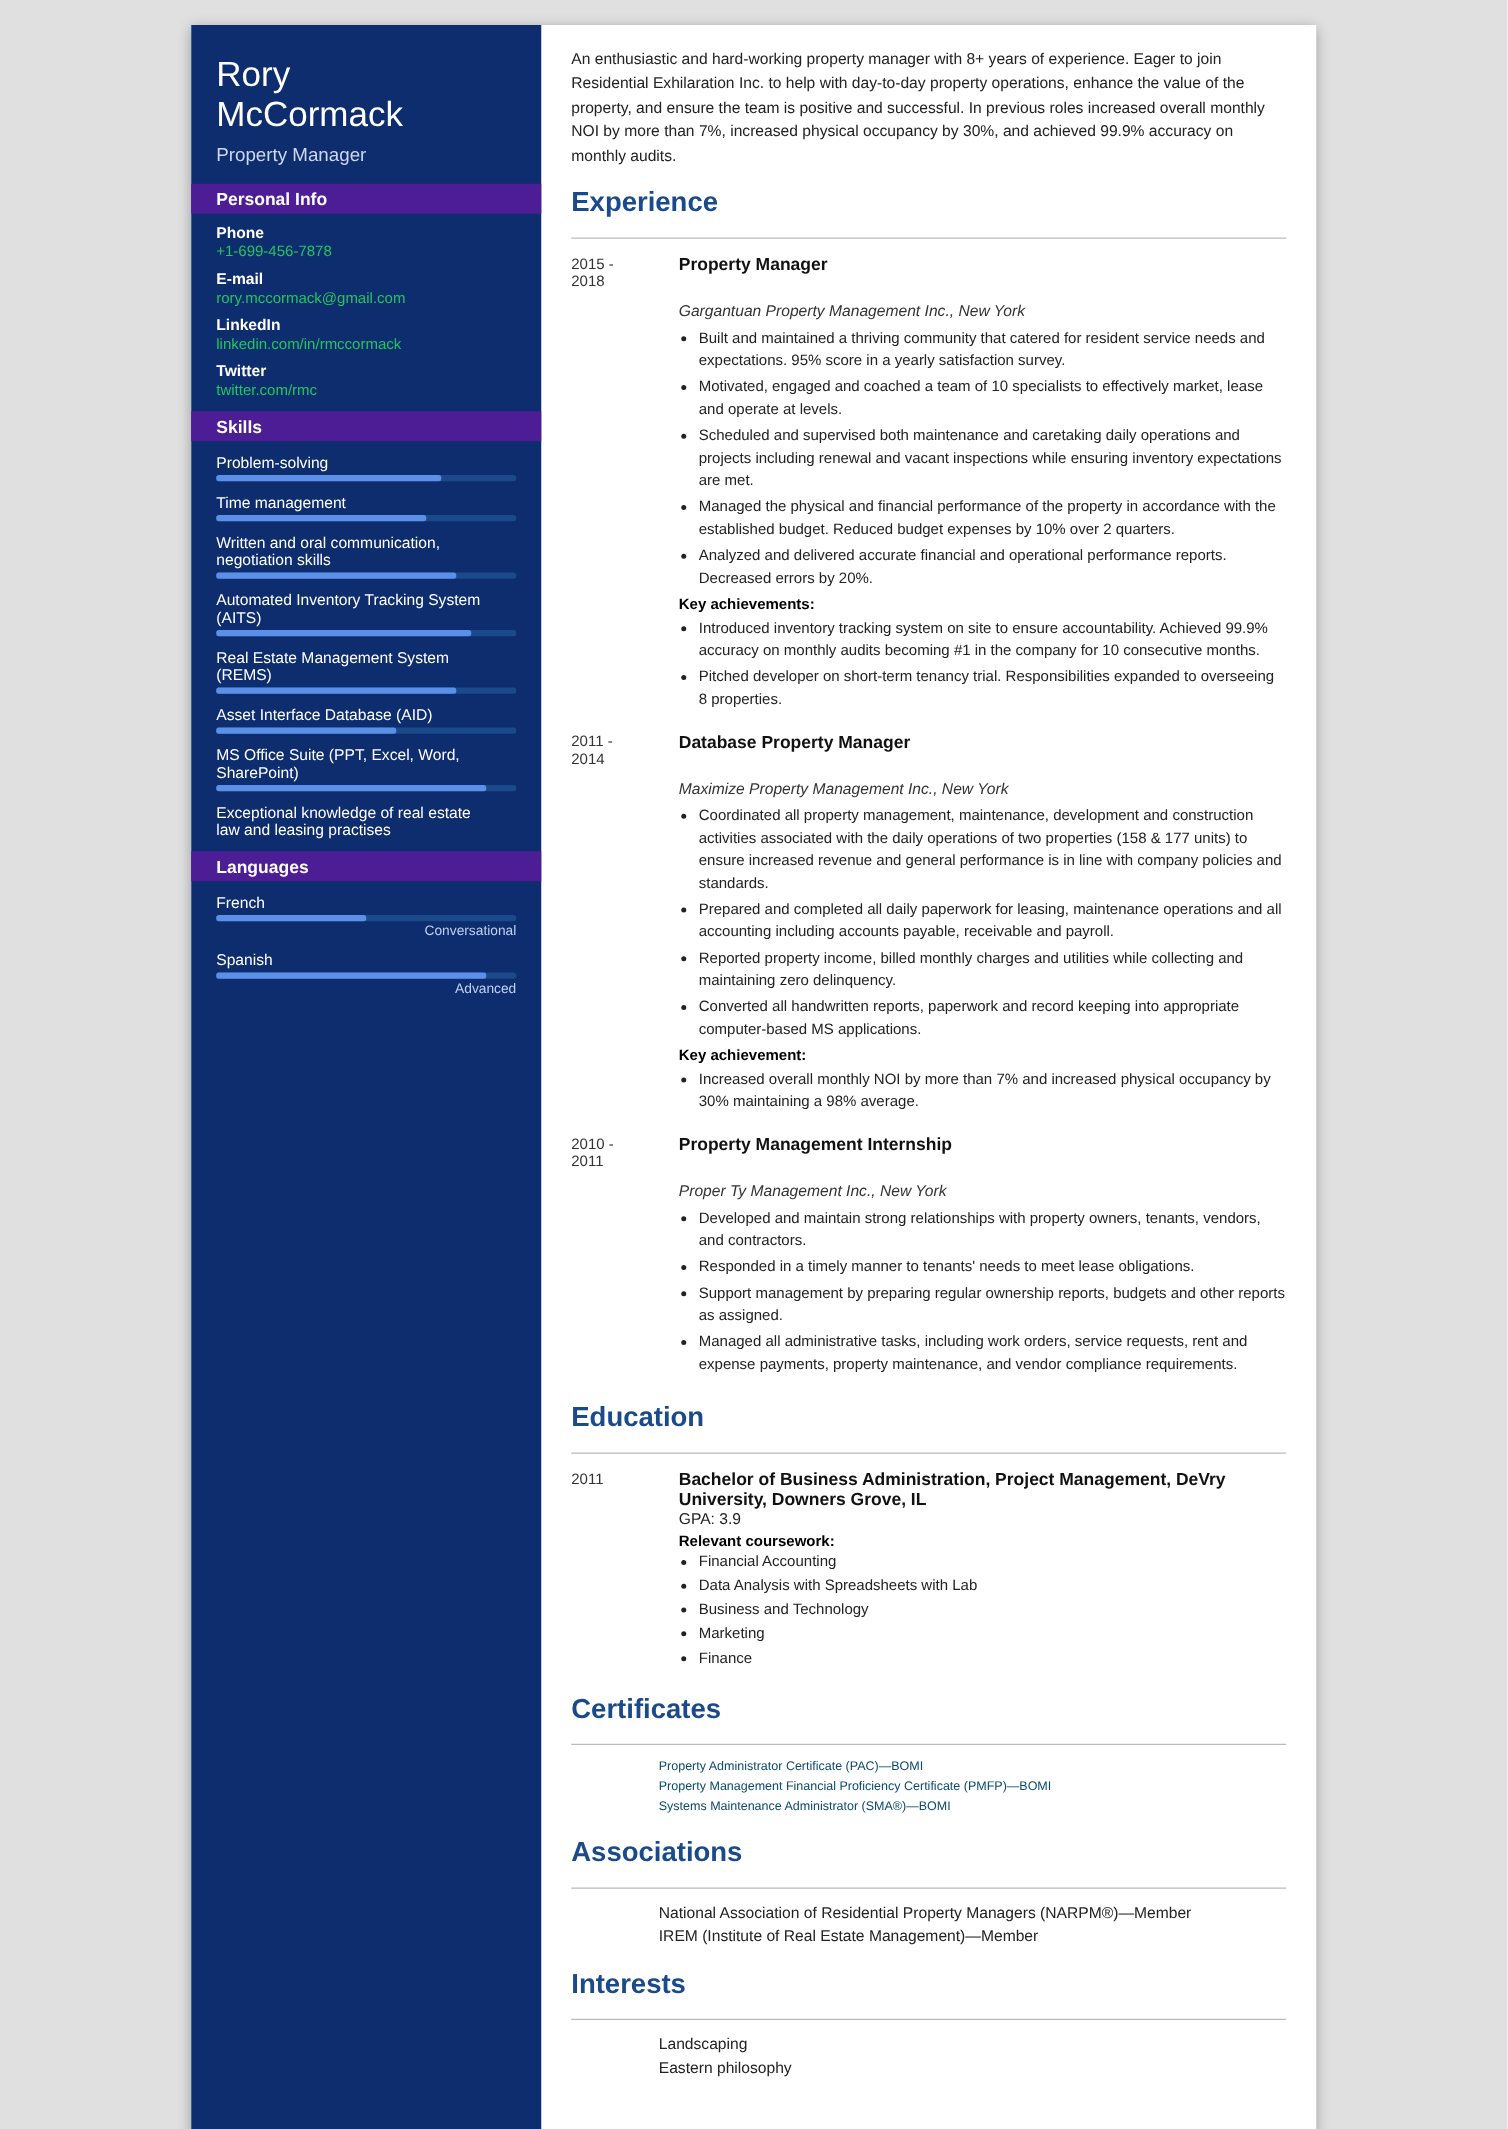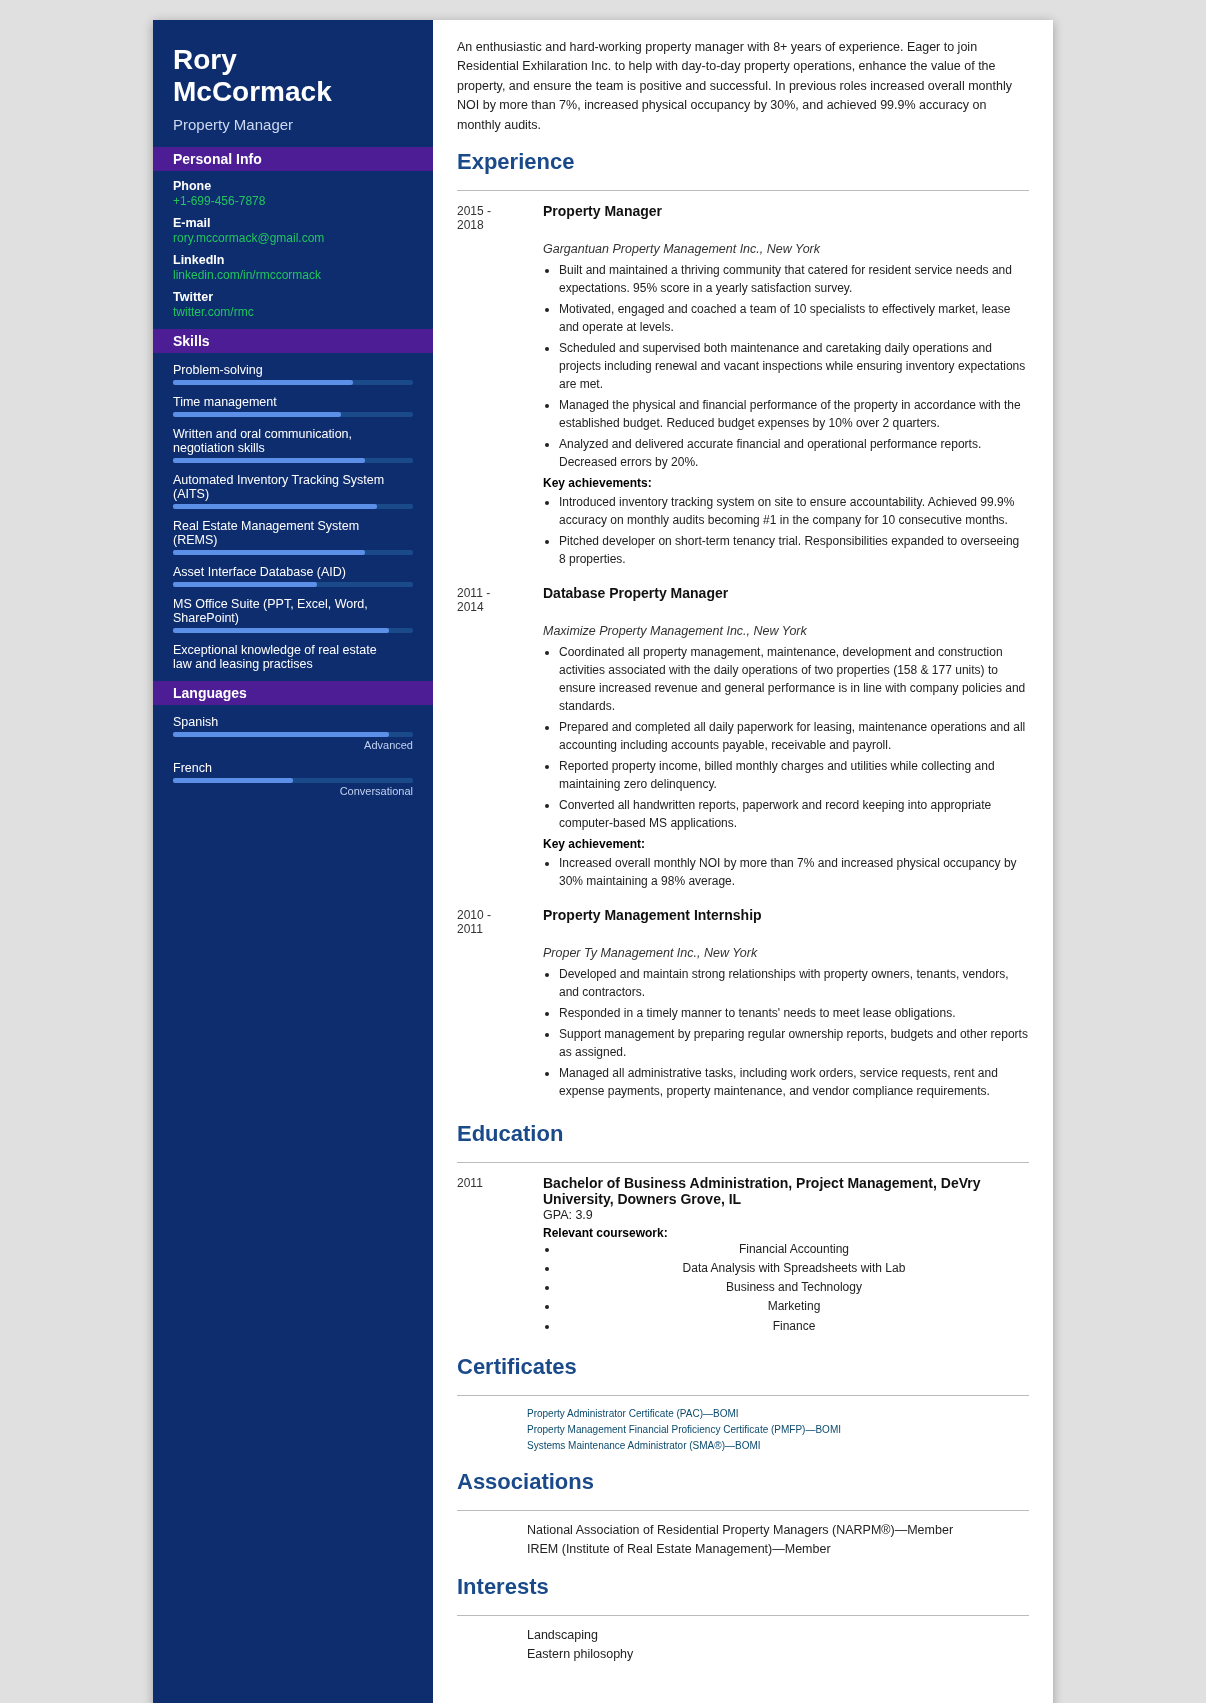--- a/index.html
+++ b/index.html
@@ -20,21 +20,21 @@
     
     .sidebar {
       width: 280px;
       min-width: 280px;
       background: #0d2d6e;
       color: white;
       padding: 24px 20px 30px 20px;
     }
     .sidebar-name {
       font-size: 28px;
-      font-weight: bold;
+      font-weight: normal;
       line-height: 1.15;
       margin-bottom: 8px;
     }
     .sidebar-title {
       font-size: 15px;
       font-weight: normal;
       color: #cdd8f0;
       margin-bottom: 14px;
     }
     .sidebar-section-header {
@@ -190,21 +190,20 @@
     }
     .edu-coursework-label {
       font-weight: bold;
       font-size: 12px;
     }
     .edu-coursework-list {
       padding-left: 16px;
       font-size: 12px;
       color: #222;
       line-height: 1.6;
-      text-align: center;
     }
     .certs-content, .assocs-content, .interests-content {
       padding-left: 70px;
     }
   </style>
 </head>
 <body>
 
 <div class="resume">
 
@@ -277,37 +276,37 @@
         </div>
         <div>
           <div class="skill-name" style="white-space: pre-line;">Exceptional knowledge of real estate
 law and leasing practises</div>
         </div>
       </div>
 
     <div class="sidebar-section-header">Languages</div>
 
     <div id="languages-container">
+        <div class="lang-row">
+          <div class="lang-name">French</div>
+          <div class="lang-bar-row">
+            <div class="lang-bar-bg">
+              <div class="lang-bar-fill" style="width: 50%;"></div>
+            </div>
+          </div>
+          <div class="lang-level">Conversational</div>
+        </div>
         <div class="lang-row">
           <div class="lang-name">Spanish</div>
           <div class="lang-bar-row">
             <div class="lang-bar-bg">
               <div class="lang-bar-fill" style="width: 90%;"></div>
             </div>
           </div>
           <div class="lang-level">Advanced</div>
-        </div>
-        <div class="lang-row">
-          <div class="lang-name">French</div>
-          <div class="lang-bar-row">
-            <div class="lang-bar-bg">
-              <div class="lang-bar-fill" style="width: 50%;"></div>
-            </div>
-          </div>
-          <div class="lang-level">Conversational</div>
         </div>
       </div>
   </div>
 
   <div class="main">
     <p class="summary-text">An enthusiastic and hard-working property manager with 8+ years of experience. Eager to join Residential Exhilaration Inc. to help with day-to-day property operations, enhance the value of the property, and ensure the team is positive and successful. In previous roles increased overall monthly NOI by more than 7%, increased physical occupancy by 30%, and achieved 99.9% accuracy on monthly audits.</p>
 
     <div class="section">
       <div class="section-header">Experience</div>
       <div id="experience-container">

